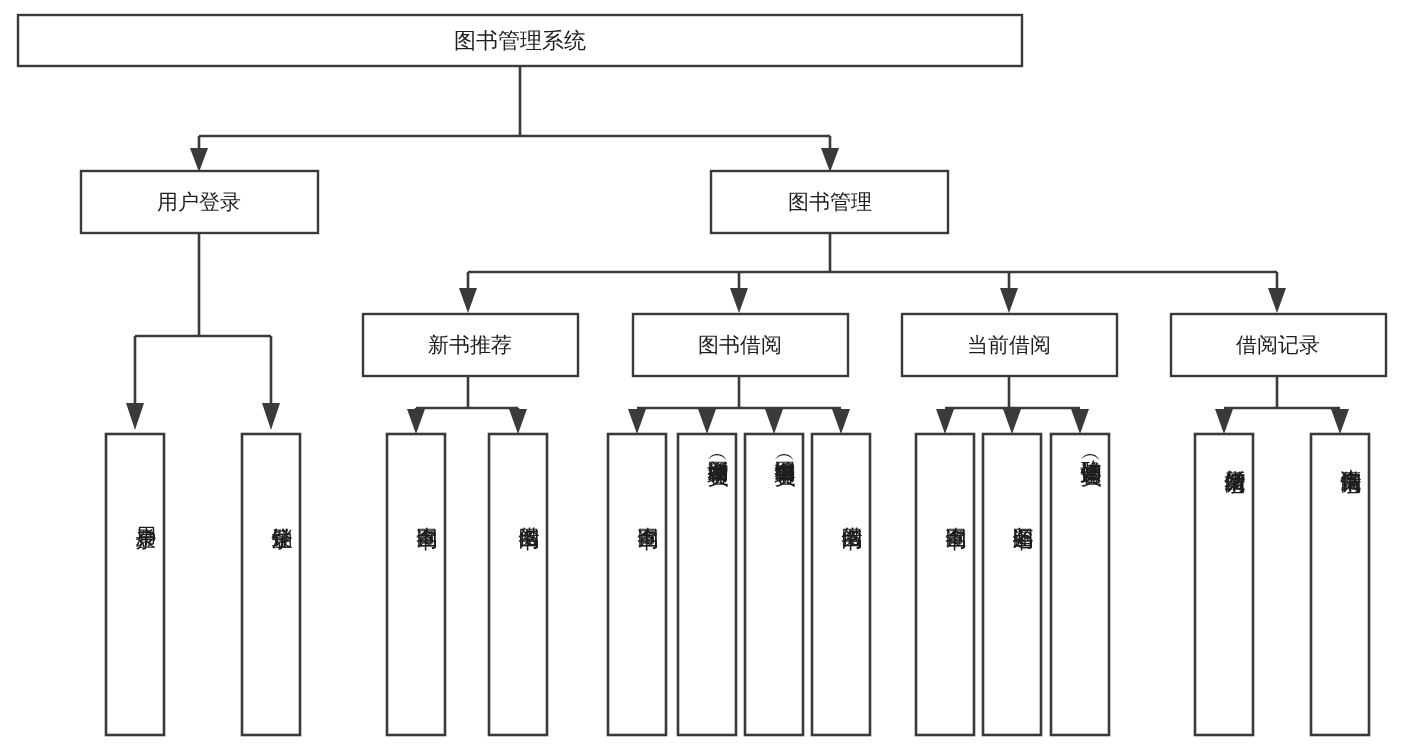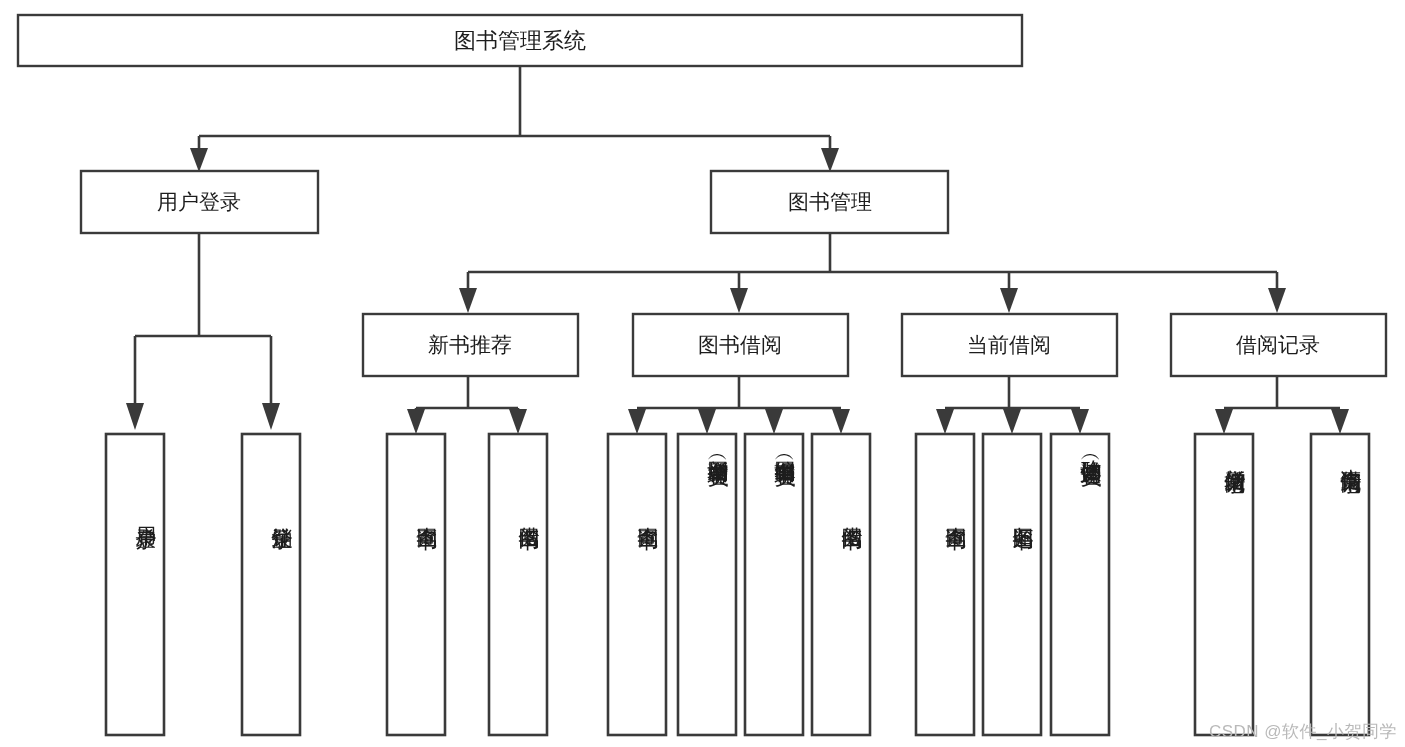--- a/index.html
+++ b/index.html
@@ -202,14 +202,13 @@
   <div class="vlabel" style="left:751px; top:443px; height:290px; width:46px;">编辑图书（管理员）</div>
   <div class="vlabel" style="left:818px; top:510px; height:220px; width:46px;">借阅图书</div>
 
   <div class="vlabel" style="left:922px; top:510px; height:220px; width:46px;">查询图书</div>
   <div class="vlabel" style="left:989px; top:510px; height:220px; width:46px;">归还图书</div>
   <div class="vlabel" style="left:1057px; top:443px; height:290px; width:46px;">确认归还（管理员）</div>
 
   <div class="vlabel" style="left:1201px; top:452px; height:280px; width:46px;">新增借阅记录</div>
   <div class="vlabel" style="left:1317px; top:452px; height:280px; width:46px;">查询借阅记录</div>
 
-  <div class="watermark">CSDN @软件_小贺同学</div>
 </div>
 
 </body></html>

